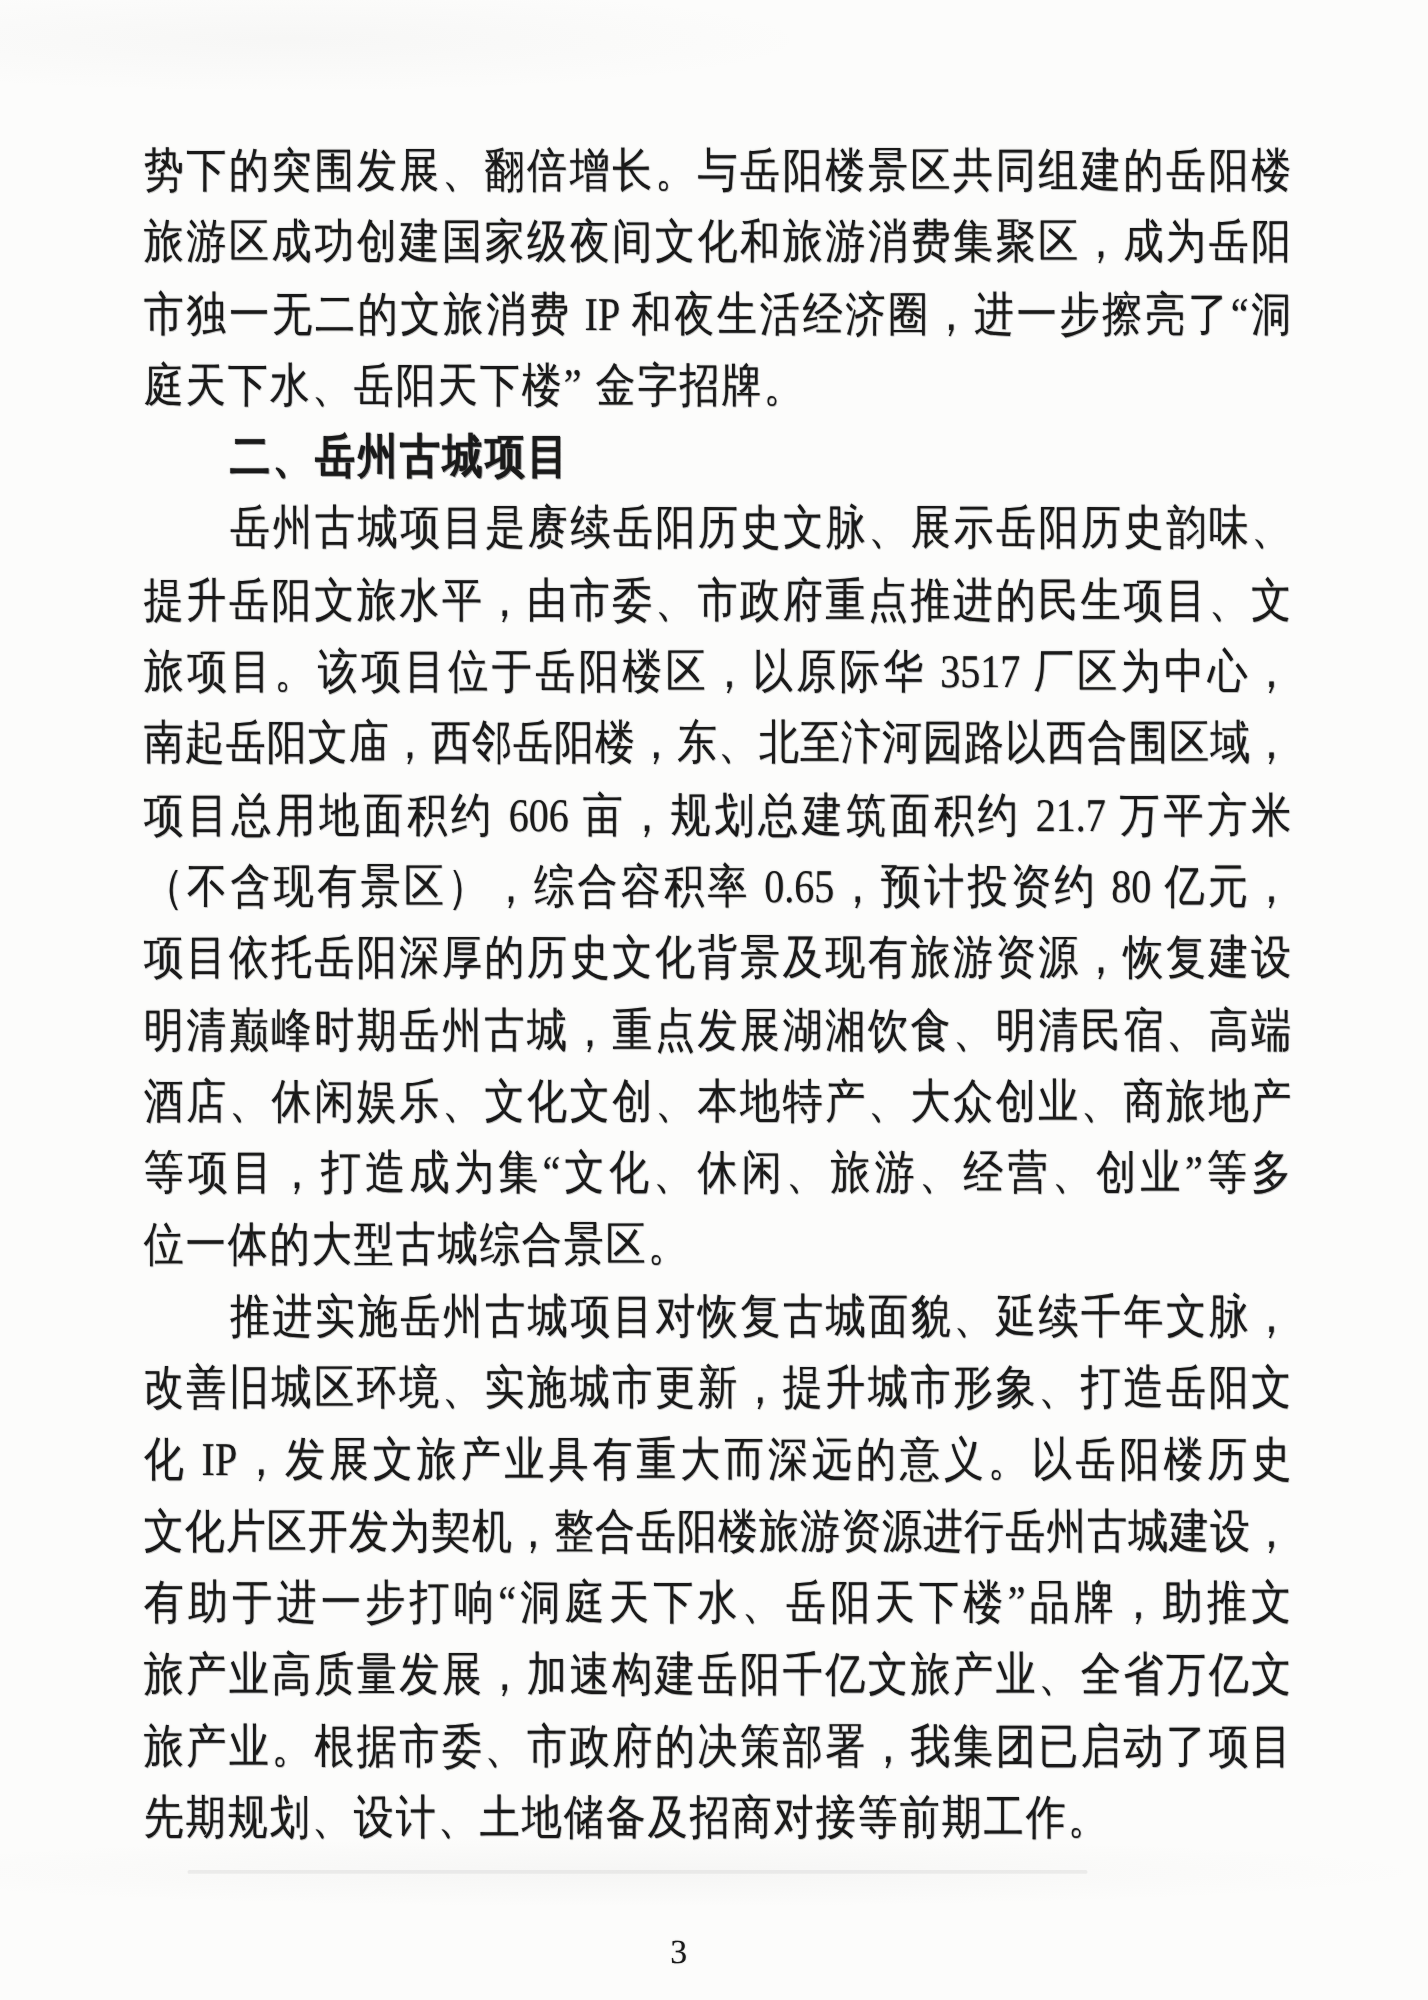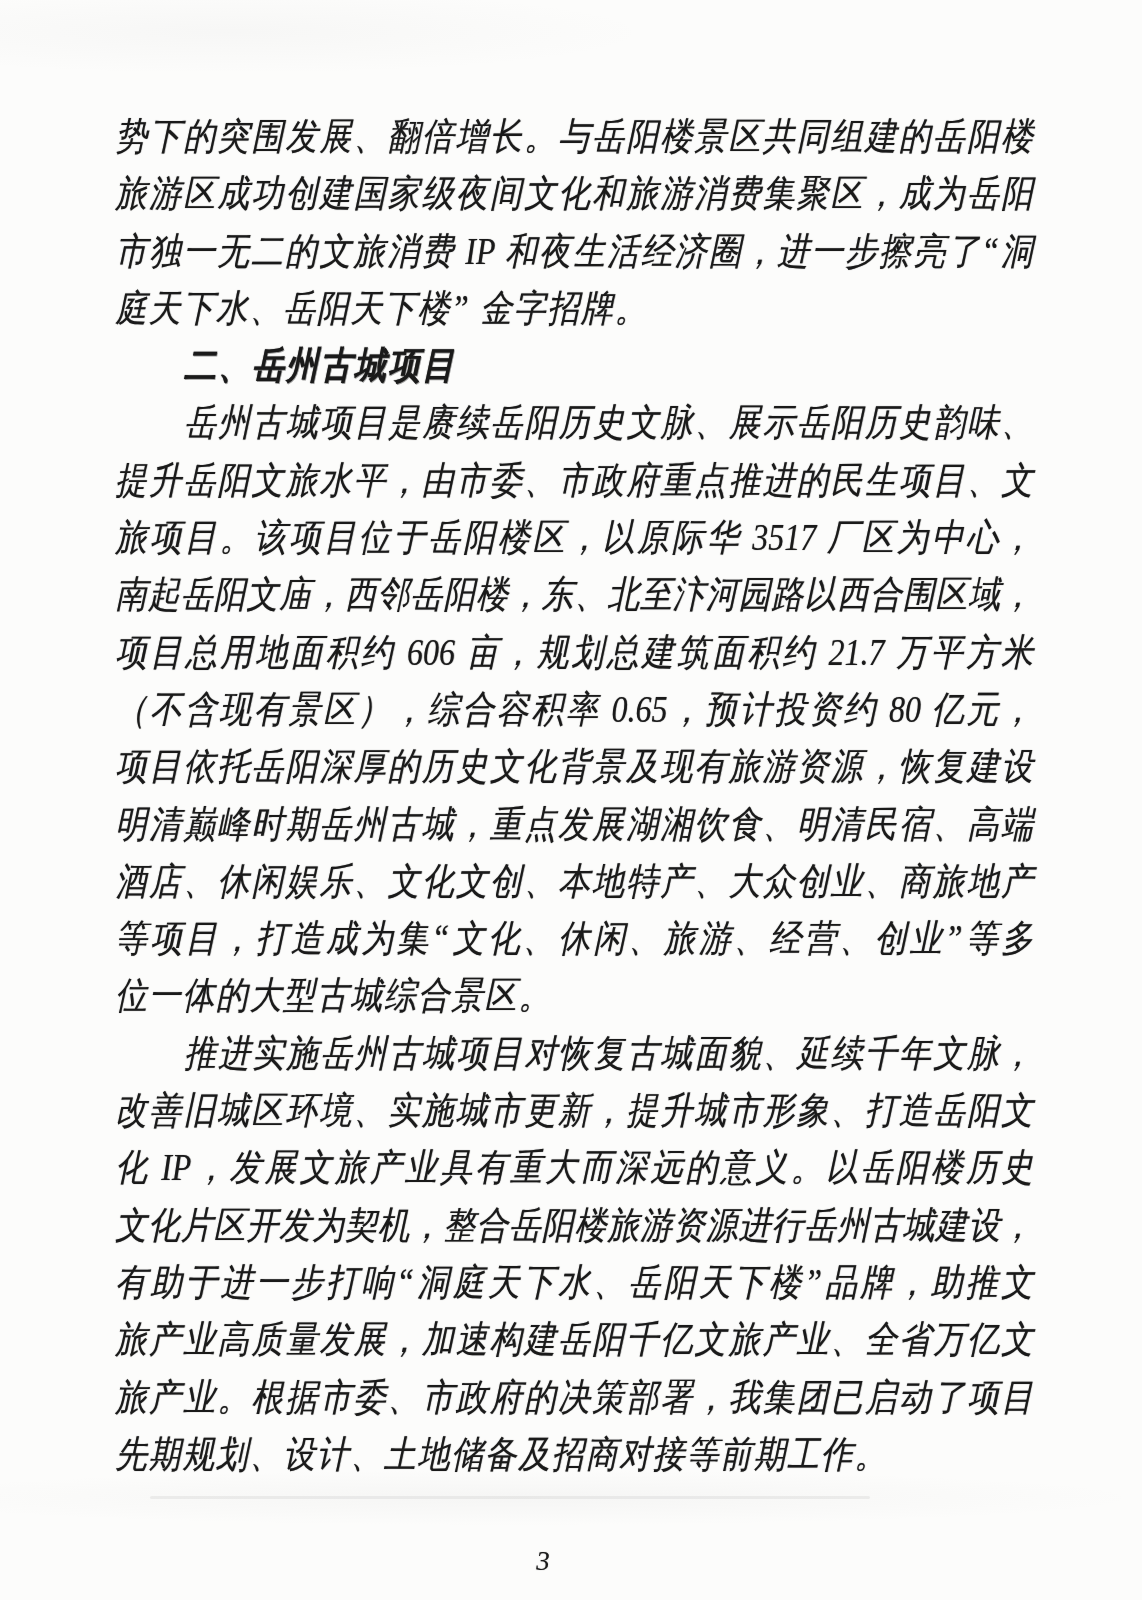--- a/index.html
+++ b/index.html
@@ -6,21 +6,21 @@
     --paper:#fcfcfb;
     --ink:#1a1a1a;
   }
   html,body{margin:0;padding:0;}
   body{
     width:1142px;height:1600px;
     background:var(--paper);
     overflow:hidden;position:relative;
     font-family:"Liberation Serif","DejaVu Serif",serif;
   }
-  .page{position:absolute;inset:0;font-style:italic;}
+  .page{position:absolute;inset:0;}
   
   .page::before{
     content:"";position:absolute;inset:0;pointer-events:none;
     background:
       radial-gradient(ellipse 600px 60px at 20% 2%, rgba(150,150,150,0.05), transparent 70%),
       radial-gradient(ellipse 900px 40px at 45% 93.6%, rgba(140,140,140,0.06), transparent 70%);
   }
   .text-block{
     position:absolute;left:115px;top:108px;width:918px;
   }

